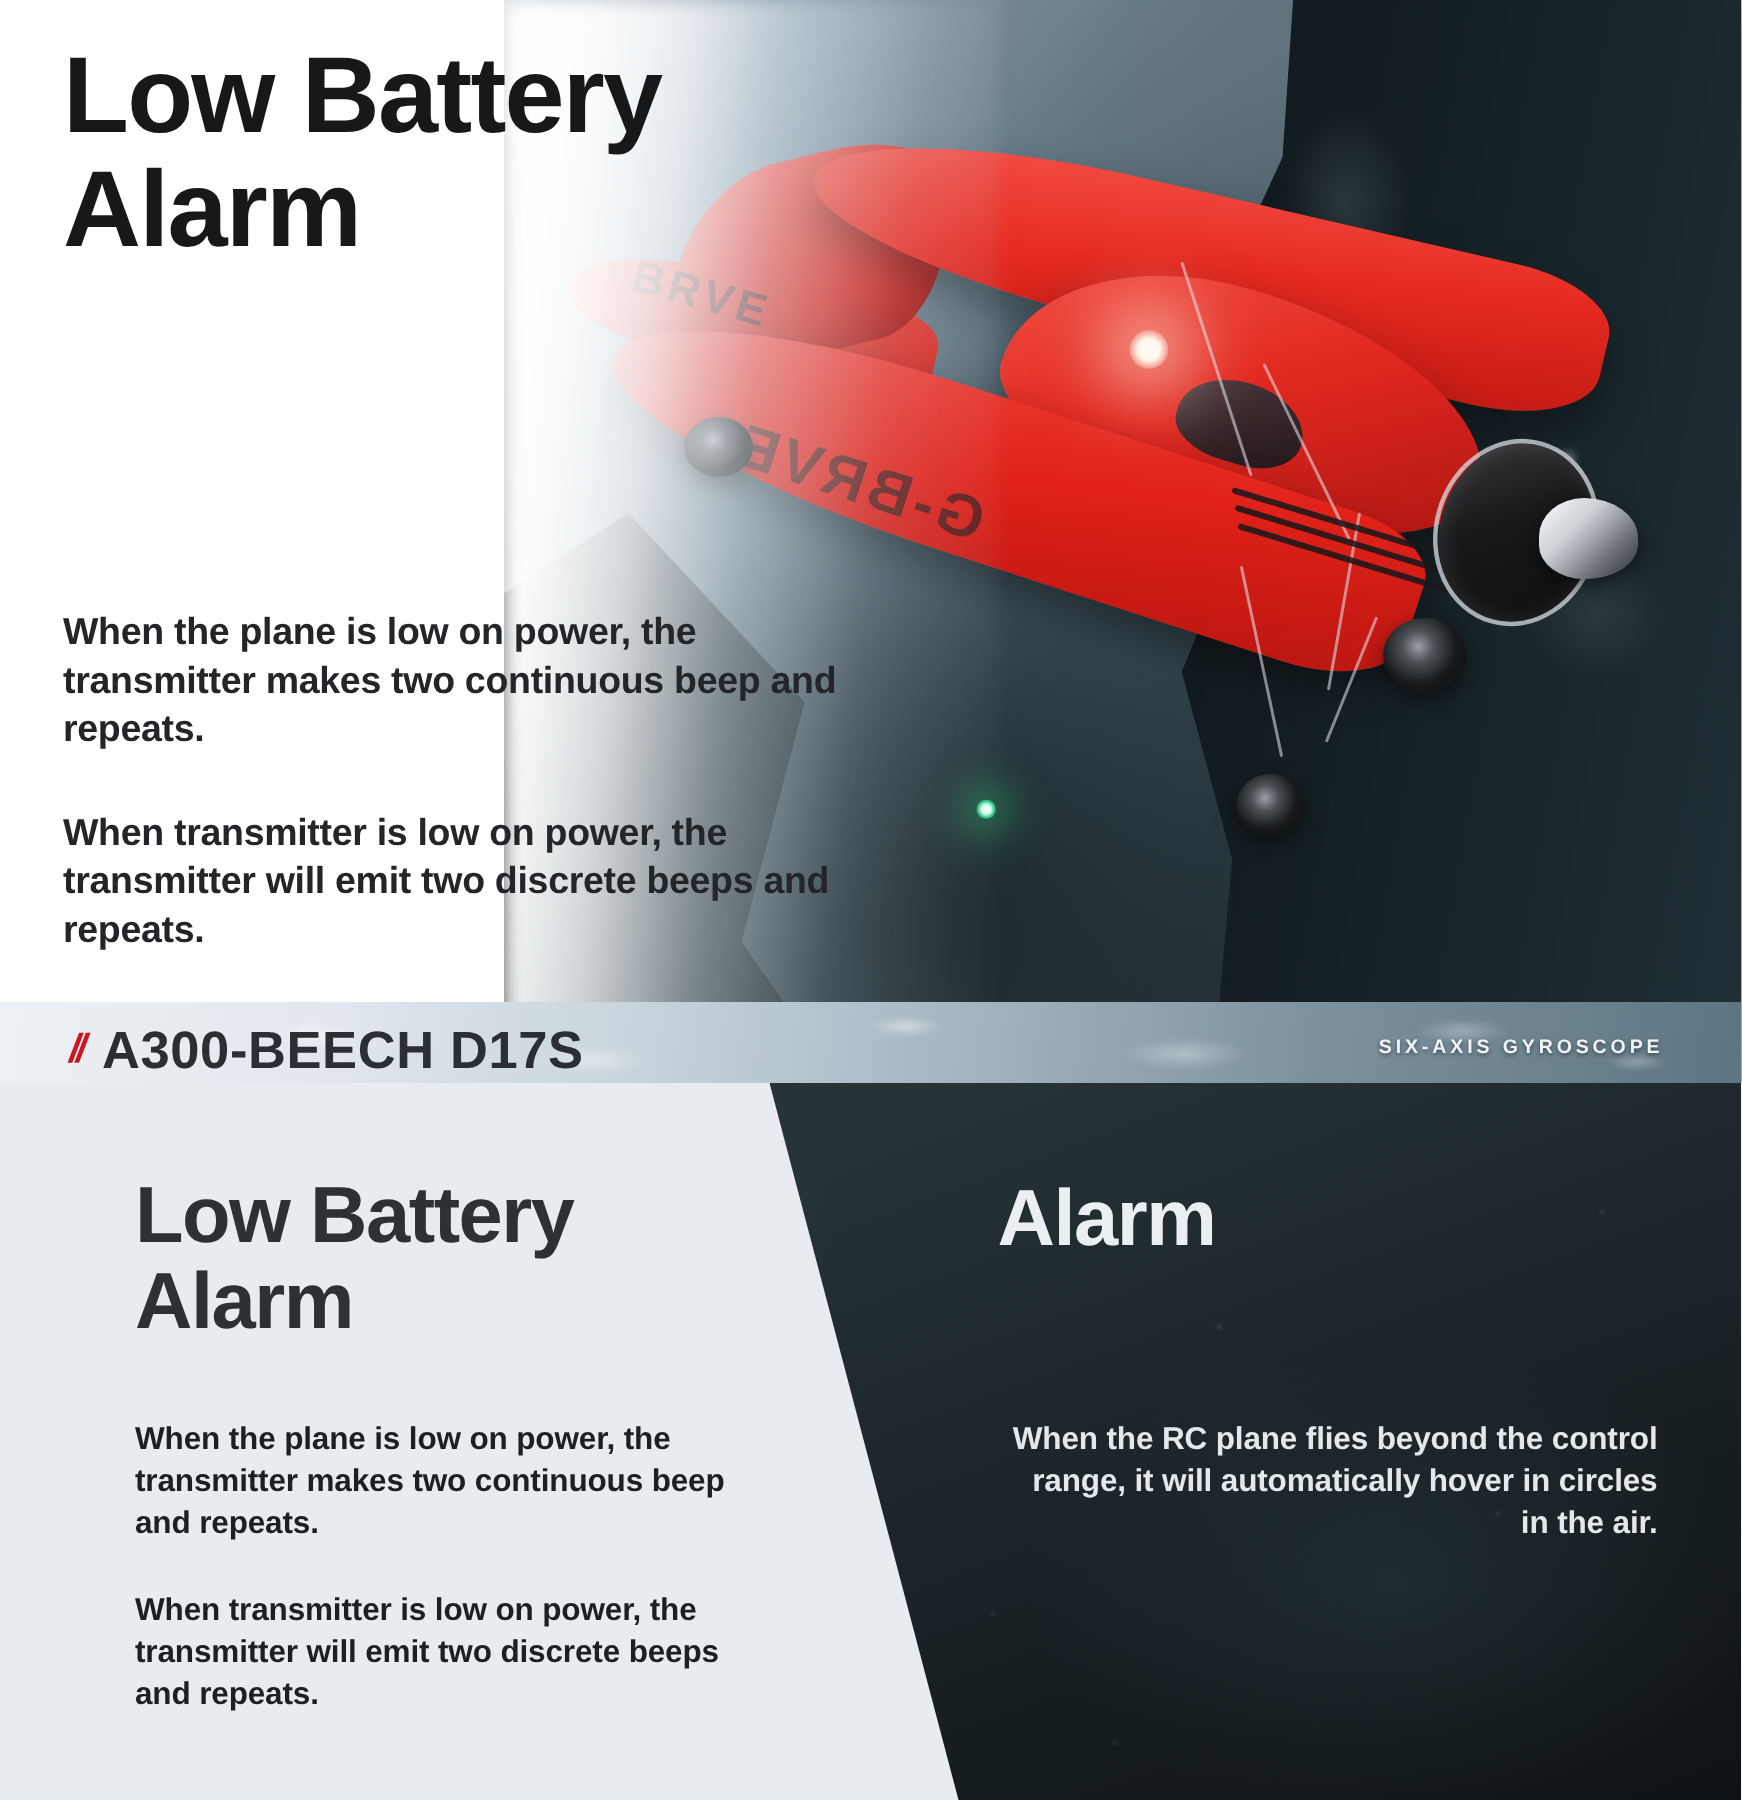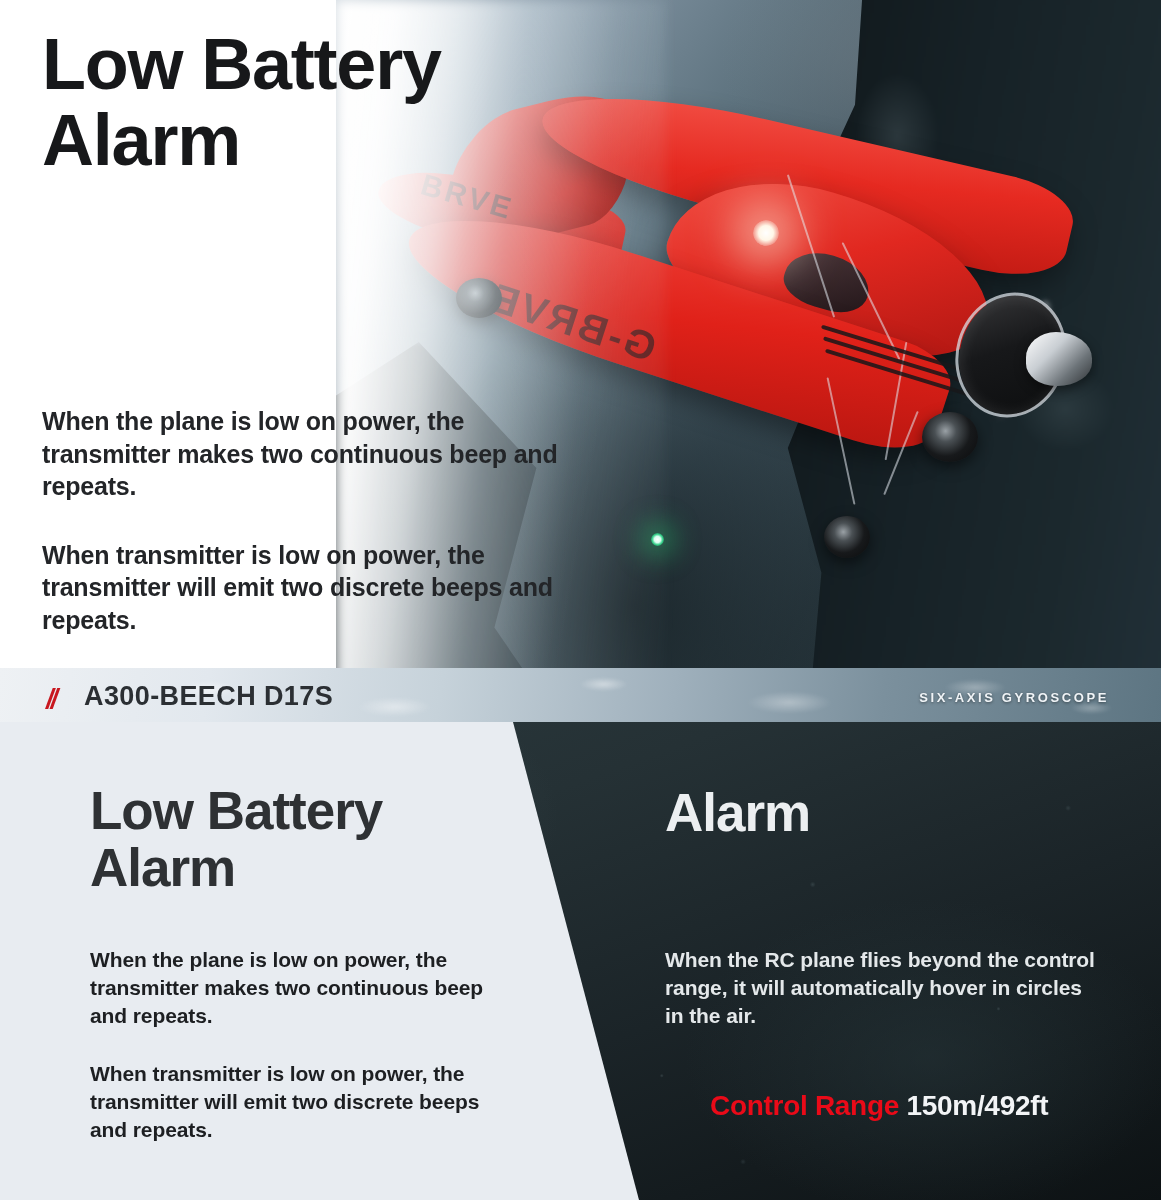--- a/index.html
+++ b/index.html
@@ -190,22 +190,22 @@
       radial-gradient(ellipse 44px 12px at 84% 36%, rgba(255,255,255,.55), transparent 70%),
       radial-gradient(ellipse 30px 9px at 94% 74%, rgba(255,255,255,.5), transparent 70%);
     filter:blur(1px);
   }
   .slashes{
     position:absolute; left:46px; top:16px;
     font-size:27px; font-weight:800; color:#c8171f;
     font-style:italic; letter-spacing:-3px;
   }
   .model-name{
-    position:absolute; left:84px; top:13px;
-    font-size:27px; font-weight:600; color:#2b2f33; letter-spacing:.4px;
+    position:absolute; left:68px; top:13px;
+    font-size:35px; font-weight:600; color:#2b2f33; letter-spacing:.4px;
   }
   .gyro-label{
     position:absolute; right:52px; top:22px;
     font-size:13px; font-weight:700; color:#f0f4f7; letter-spacing:2.6px;
     text-shadow:0 1px 3px rgba(0,0,0,.45);
   }
 
   
   #bottom-section{
     position:absolute; left:0; top:722px; width:1161px; height:478px; overflow:hidden;
@@ -250,20 +250,21 @@
   .bl-body p + p{ margin-top:30px; }
   .br-title{
     position:absolute; left:665px; top:62px; width:440px;
     font-size:53px; font-weight:700; line-height:1.08; color:#eceff1;
     letter-spacing:-1px;
   }
   .br-body{
     position:absolute; left:665px; top:224px; width:440px;
     font-size:21px; font-weight:700; line-height:1.33; color:#e4e8ea;
     letter-spacing:-.1px;
+    text-align:right;
   }
   .range-line{
     position:absolute; left:710px; top:368px;
     font-size:28px; font-weight:700; letter-spacing:-.3px; white-space:nowrap;
   }
   .range-label{ color:#ea0a18; }
   .range-value{ color:#f2f4f6; }
 </style>
 </head>
 <body>
@@ -342,18 +343,14 @@
     <p>When transmitter is low on power, the transmitter will emit two discrete beeps and repeats.</p>
   </div>
 
   <div class="br-title">
     <div>Alarm</div>
   </div>
   <div class="br-body">
     <p>When the RC plane flies  beyond the control range, it will automatically hover in circles in the air.</p>
   </div>
 
-  <div class="range-line">
-    <span class="range-label">Control Range</span>
-    <span class="range-value">150m/492ft</span>
-  </div>
 
 </div>
 
 </body></html>

